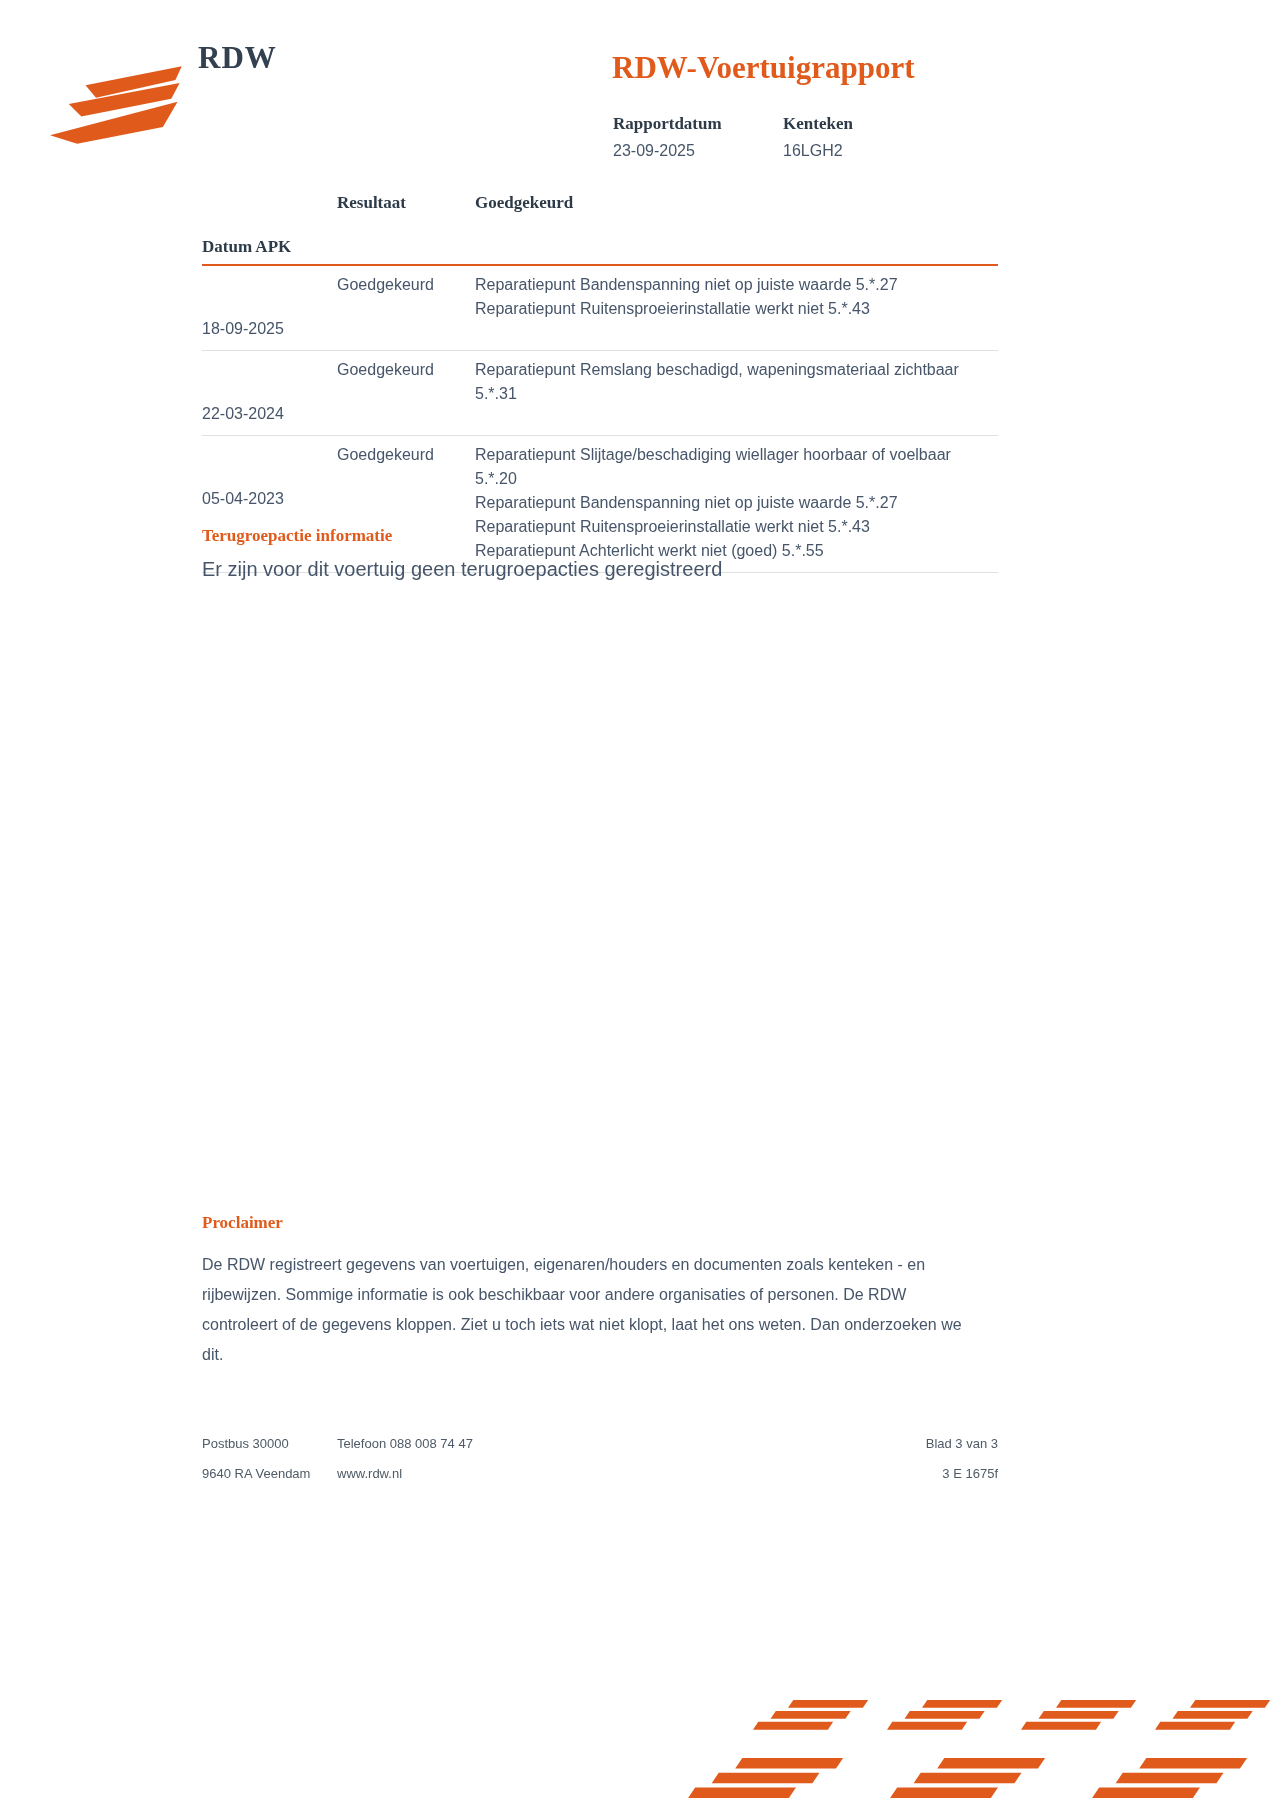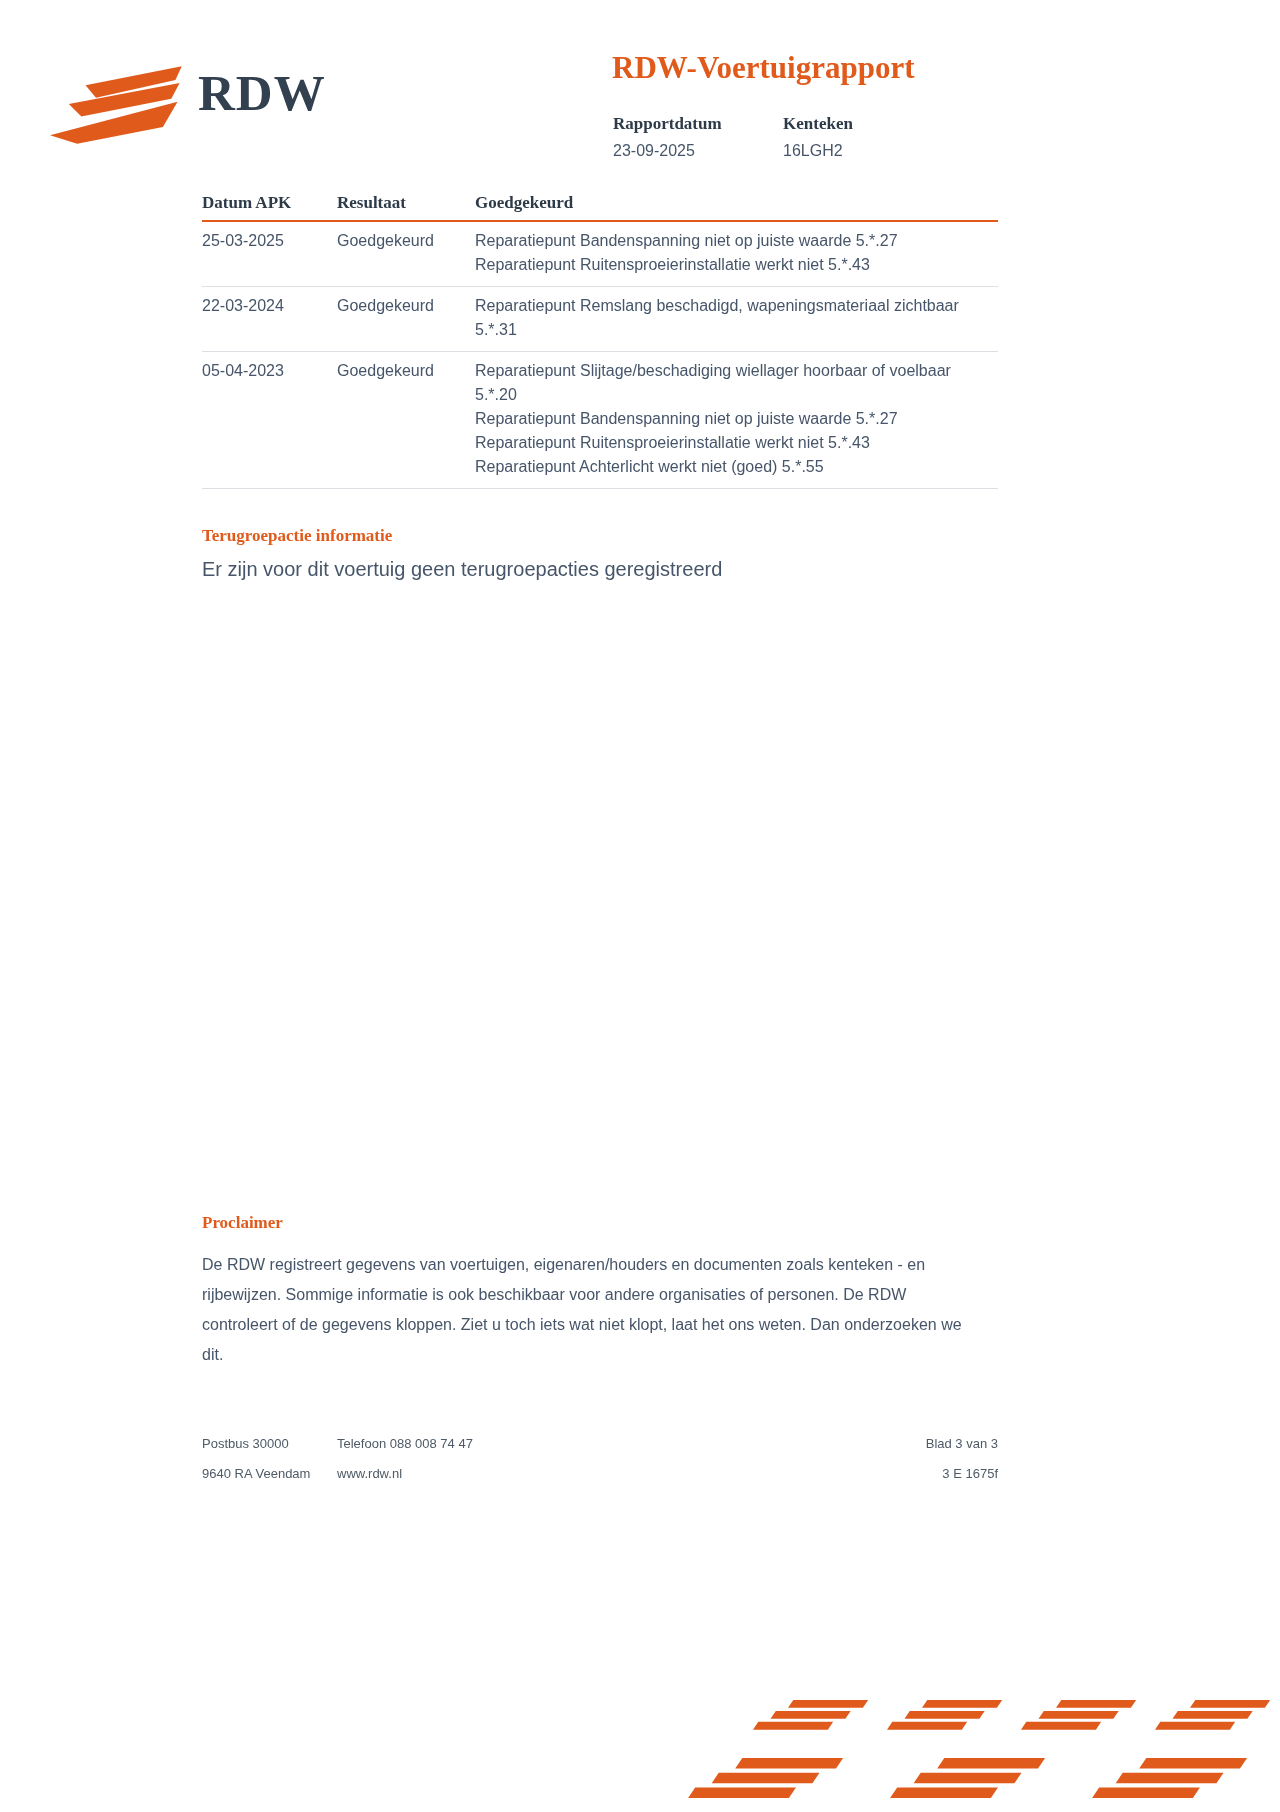--- a/index.html
+++ b/index.html
@@ -11,33 +11,33 @@
     --divider:#dcdfe3;
   }
   *{margin:0;padding:0;box-sizing:border-box;}
   html,body{background:#ffffff;}
   body{font-family:"Liberation Sans", sans-serif;}
   .page{position:relative;width:1280px;height:1812px;background:#ffffff;overflow:hidden;}
 
   
   .logo-mark{position:absolute;left:50px;top:66px;width:138px;height:78px;color:var(--orange);}
   .logo-text{position:absolute;left:198px;top:40px;font-family:"Liberation Serif",serif;font-weight:700;
-             font-size:51px;color:var(--navy);letter-spacing:1px;margin-top:24px;}
+             font-size:31px;color:var(--navy);letter-spacing:1px;}
   .report-title{position:absolute;left:612px;top:50px;font-family:"Liberation Serif",serif;font-weight:700;
                 font-size:31px;color:var(--orange);}
   .meta{position:absolute;left:613px;top:114px;display:flex;}
   .meta-col{width:170px;}
   .meta-label{font-family:"Liberation Serif",serif;font-weight:700;font-size:17px;color:var(--heading);}
   .meta-value{margin-top:8px;font-size:16px;color:var(--text);}
 
   
   .apk-table{position:absolute;left:202px;top:193px;width:796px;}
   .thead{display:flex;border-bottom:2px solid var(--orange);padding-bottom:7px;}
   .th{font-family:"Liberation Serif",serif;font-weight:700;font-size:17px;color:var(--heading);}
-  .col-date{width:135px;flex:none;}
+  .col-date{width:135px;flex:none;margin-top:44px;}
   .col-result{width:138px;flex:none;}
   .col-remarks{flex:1;padding-right:12px;}
   .trow{display:flex;padding:7px 0 9px;border-bottom:1px solid var(--divider);
         font-size:16px;color:var(--text);line-height:24px;}
   .remark{line-height:24px;}
 
   
   .recall{position:absolute;left:202px;top:503px;width:796px;margin-top:23px;}
   .section-title{font-family:"Liberation Serif",serif;font-weight:700;font-size:17px;color:var(--orange);}
   .recall-text{margin-top:12px;font-size:20px;color:var(--text);}
@@ -84,21 +84,21 @@
   </div>
 
   <section class="apk-table">
     <div class="thead">
       <div class="th col-date">Datum APK</div>
       <div class="th col-result">Resultaat</div>
       <div class="th col-remarks">Goedgekeurd</div>
     </div>
 
     <div class="trow">
-      <div class="col-date">25-03-2025</div>
+      <div class="col-date">18-09-2025</div>
       <div class="col-result">Goedgekeurd</div>
       <div class="col-remarks">
         <div class="remark">Reparatiepunt Bandenspanning niet op juiste waarde 5.*.27</div>
         <div class="remark">Reparatiepunt Ruitensproeierinstallatie werkt niet 5.*.43</div>
       </div>
     </div>
 
     <div class="trow">
       <div class="col-date">22-03-2024</div>
       <div class="col-result">Goedgekeurd</div>

